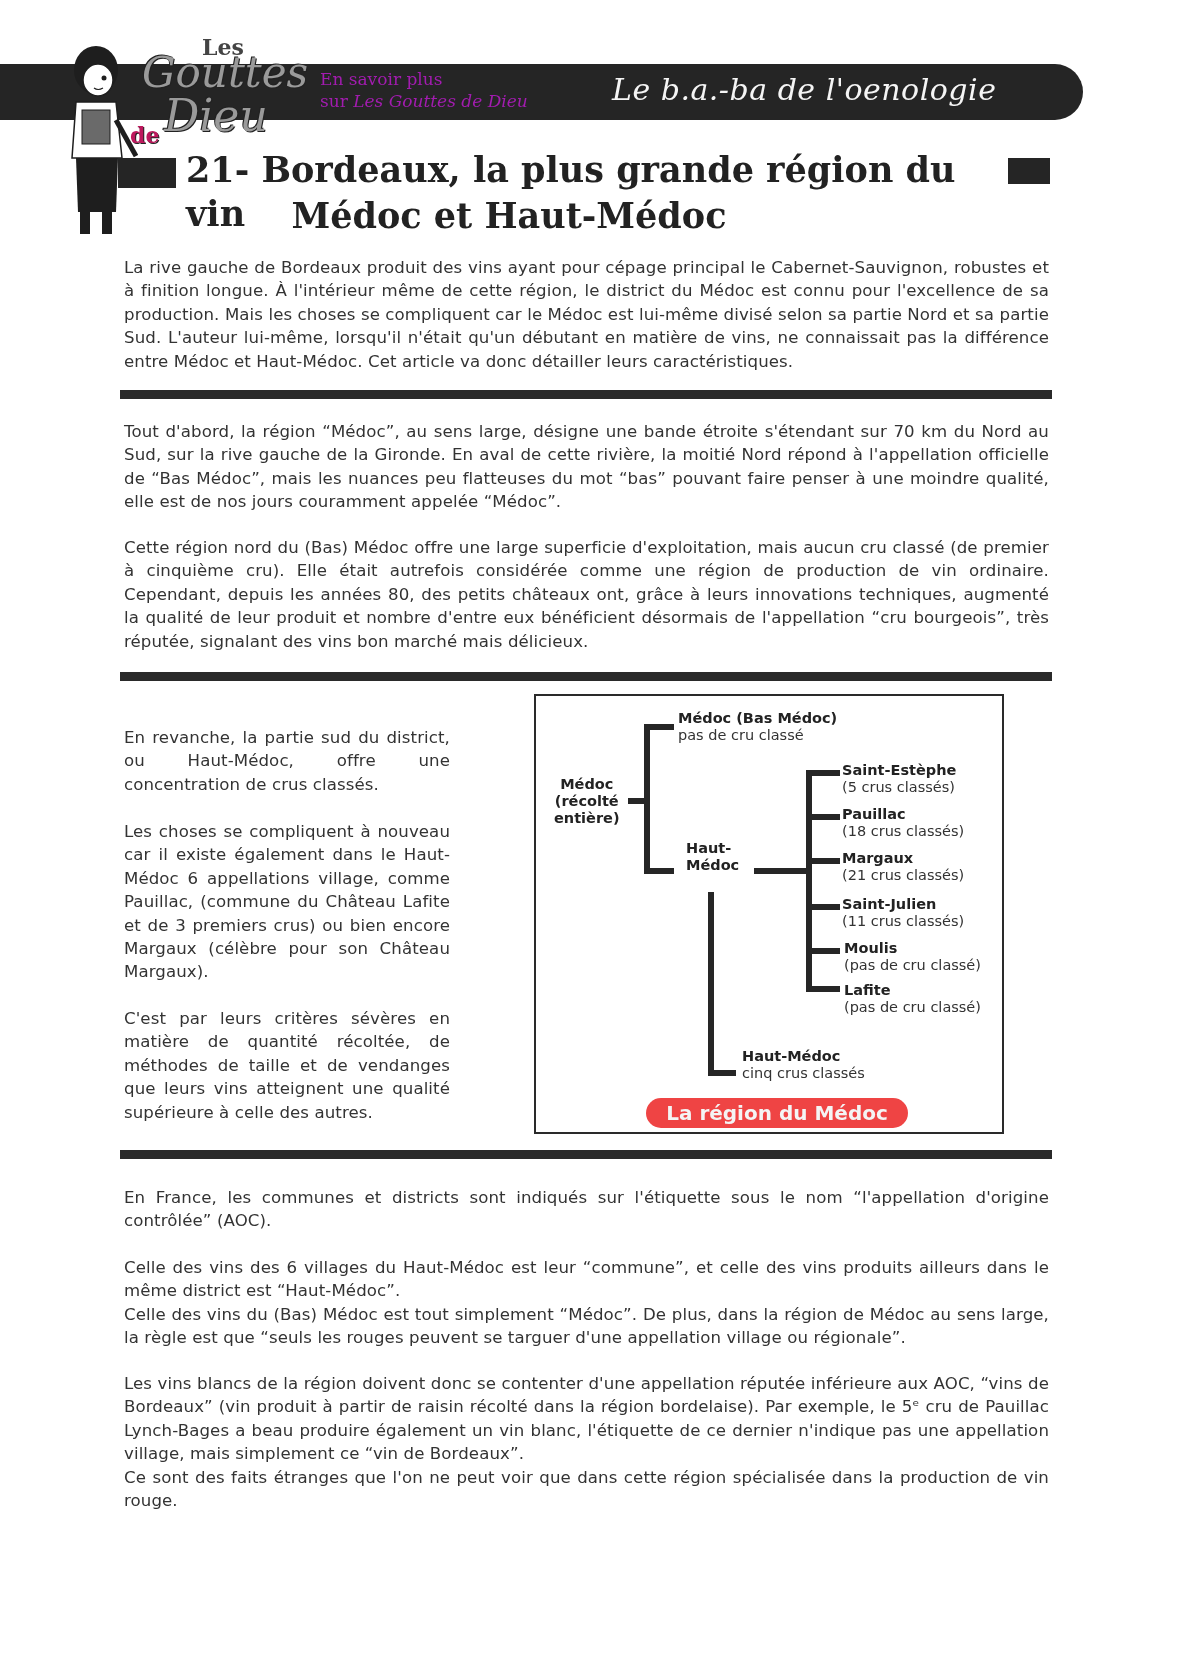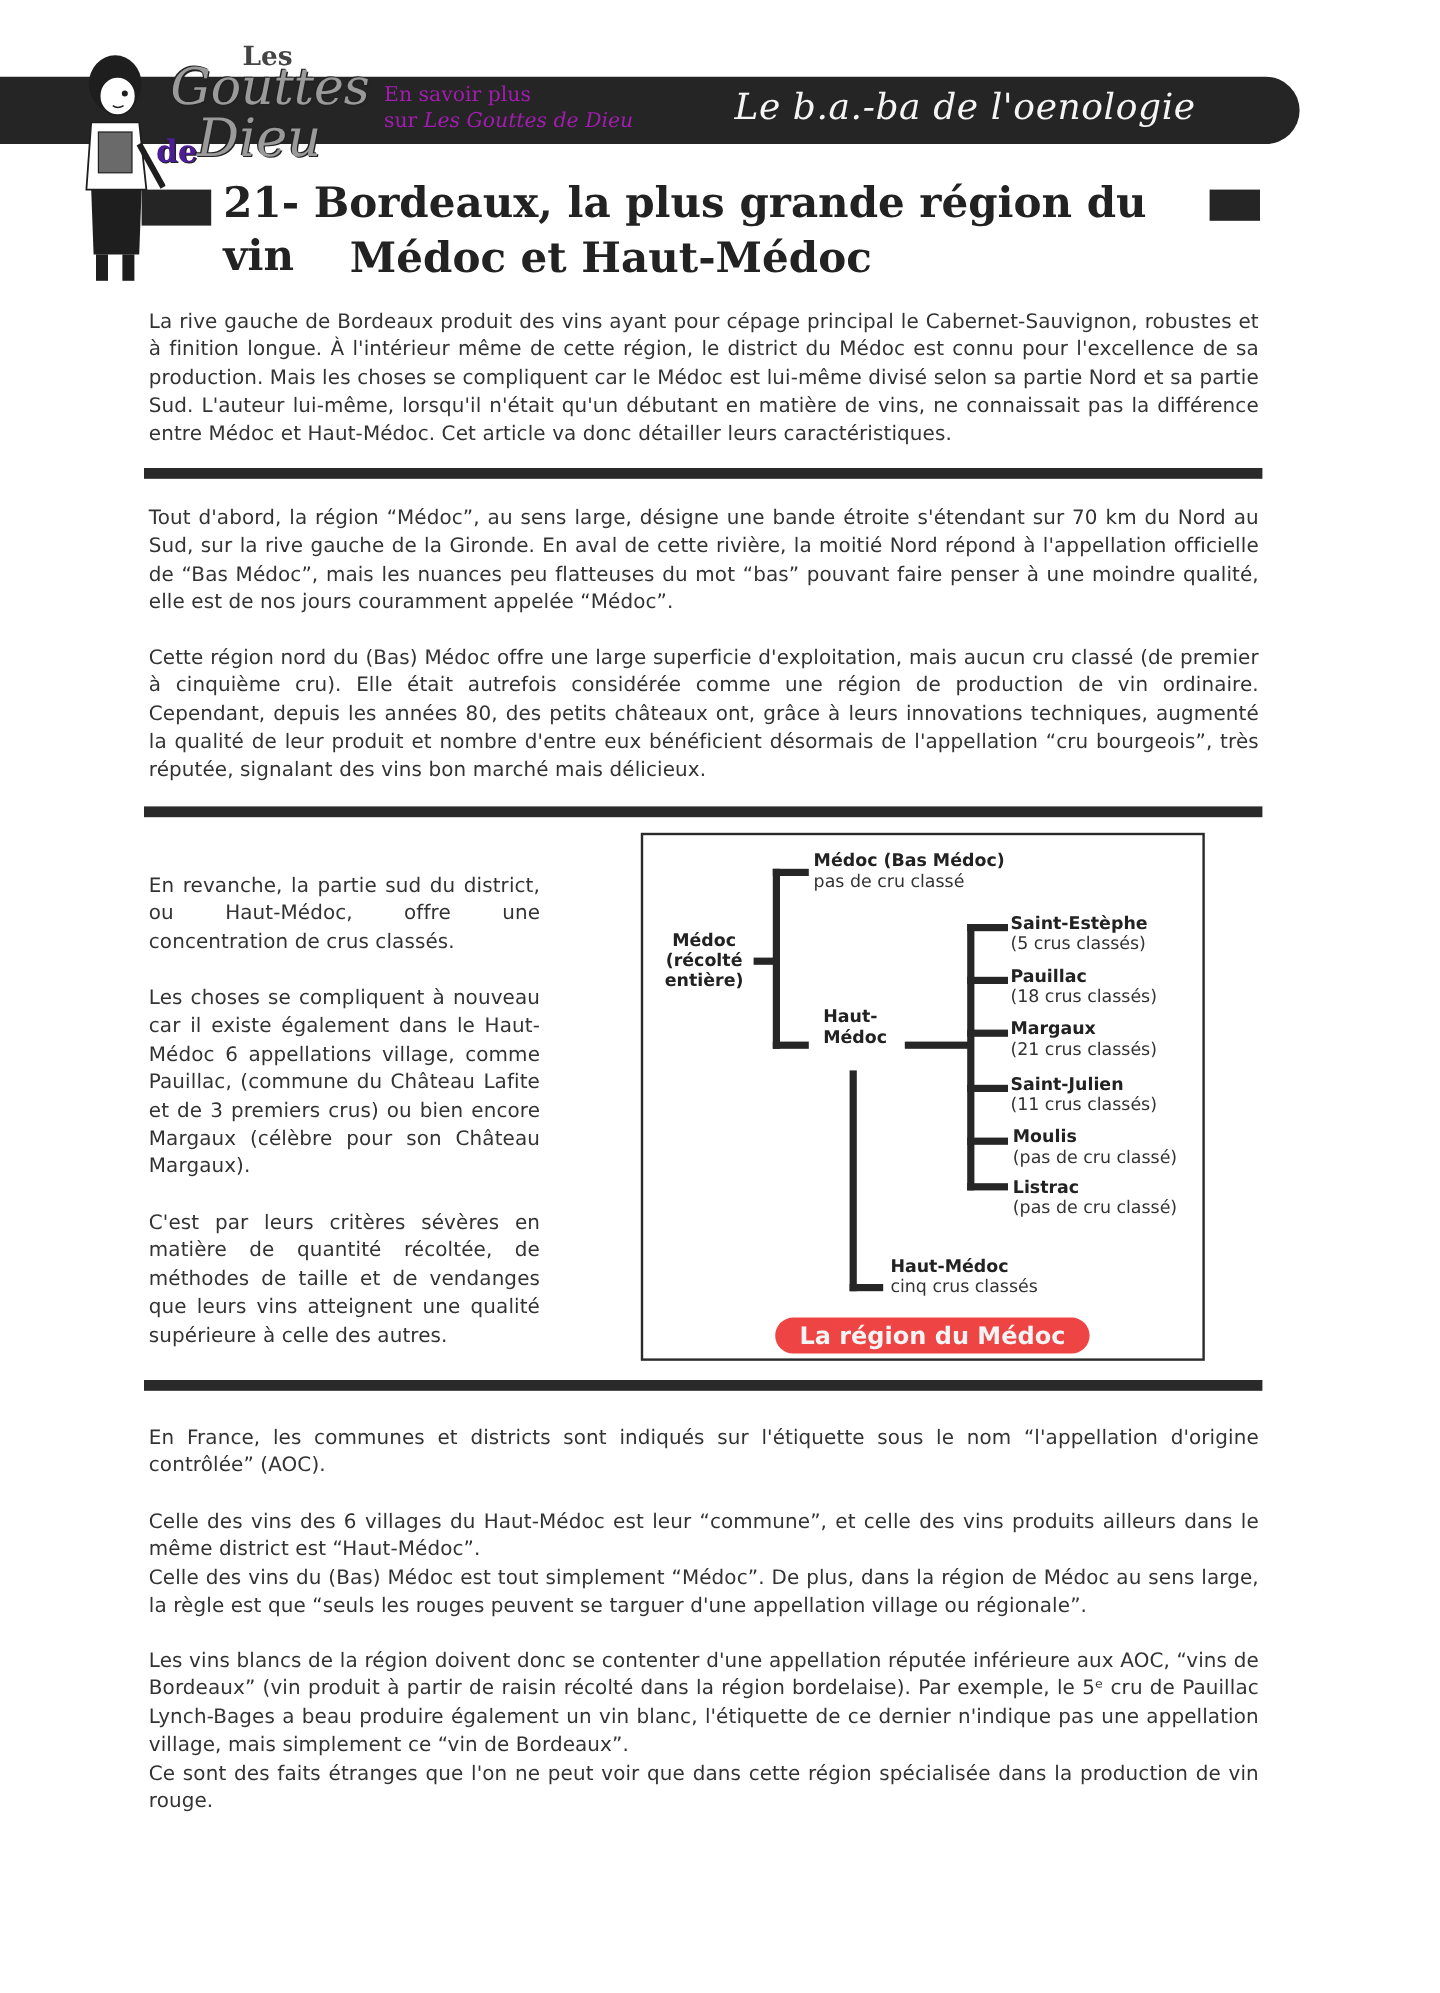--- a/index.html
+++ b/index.html
@@ -7,21 +7,21 @@
 
   
   .band { position: absolute; left: 0; top: 64px; width: 1083px; height: 56px; background: #252525; border-radius: 0 30px 30px 0; }
   .band-sub { position: absolute; left: 320px; top: 68px; color: #a21caf; font-family: "DejaVu Serif", serif; font-size: 17px; line-height: 22px; }
   .band-sub .l2 i { font-style: italic; }
   .band-script { position: absolute; left: 612px; top: 72px; color: #f5f5f5; font-family: "DejaVu Serif", serif; font-style: italic; font-size: 30px; letter-spacing: 0.5px; }
 
   .logo { position: absolute; left: 130px; top: 30px; width: 170px; height: 110px; font-family: "DejaVu Serif", serif; font-style: italic; color: #8a8a8a; }
   .logo .les { position: absolute; left: 72px; top: 4px; font-size: 22px; font-weight: bold; color: #444; font-style: normal; }
   .logo .goutt { position: absolute; left: 12px; top: 18px; font-size: 42px; color: #9a9a9a; text-shadow: 1px 1px 0 #222, -1px -1px 0 #222; }
-  .logo .de { position: absolute; left: 0px; top: 82px; font-size: 26px; color: #4c1d95; text-shadow: 1px 1px 0 #222; font-style: normal; font-weight: bold; }
+  .logo .de { position: absolute; left: 0px; top: 92px; font-size: 22px; color: #be185d; text-shadow: 1px 1px 0 #222; font-style: normal; font-weight: bold; }
   .logo .dieu { position: absolute; left: 34px; top: 60px; font-size: 44px; color: #9a9a9a; text-shadow: 1px 1px 0 #222, -1px -1px 0 #222; }
 
   
   .mascot { position: absolute; left: 58px; top: 40px; width: 80px; height: 200px; }
 
   
   .title-block-left { position: absolute; left: 118px; top: 158px; width: 58px; height: 30px; background: #252525; }
   .title-block-right { position: absolute; left: 1008px; top: 158px; width: 42px; height: 26px; background: #252525; }
   .title { position: absolute; left: 186px; top: 148px; width: 820px; font-family: "DejaVu Serif", serif; font-weight: bold; font-size: 35px; line-height: 44px; color: #222; }
   .title2 { position: absolute; left: 0; top: 194px; width: 988px; text-align: center; padding-left: 30px; box-sizing: border-box; font-family: "DejaVu Serif", serif; font-weight: bold; font-size: 35px; line-height: 44px; color: #222; }
@@ -128,21 +128,21 @@
     </div>
   <div class="d-txt" style="left:306px;top:200px;">
       <div style="font-weight:bold;color:#222;">Saint-Julien</div>
       <div>(11 crus classés)</div>
     </div>
   <div class="d-txt" style="left:308px;top:244px;">
       <div style="font-weight:bold;color:#222;">Moulis</div>
       <div>(pas de cru classé)</div>
     </div>
   <div class="d-txt" style="left:308px;top:286px;">
-      <div style="font-weight:bold;color:#222;">Listrac</div>
+      <div style="font-weight:bold;color:#222;">Lafite</div>
       <div>(pas de cru classé)</div>
     </div>
 
   <div class="d-bar" style="left:172px;top:196px;width:6px;height:184px;"></div>
   <div class="d-bar" style="left:172px;top:374px;width:28px;height:6px;"></div>
   <div class="d-txt" style="left:206px;top:352px;">
     <div style="font-weight:bold;color:#222;">Haut-Médoc</div>
     <div>cinq crus classés</div>
   </div>
 

